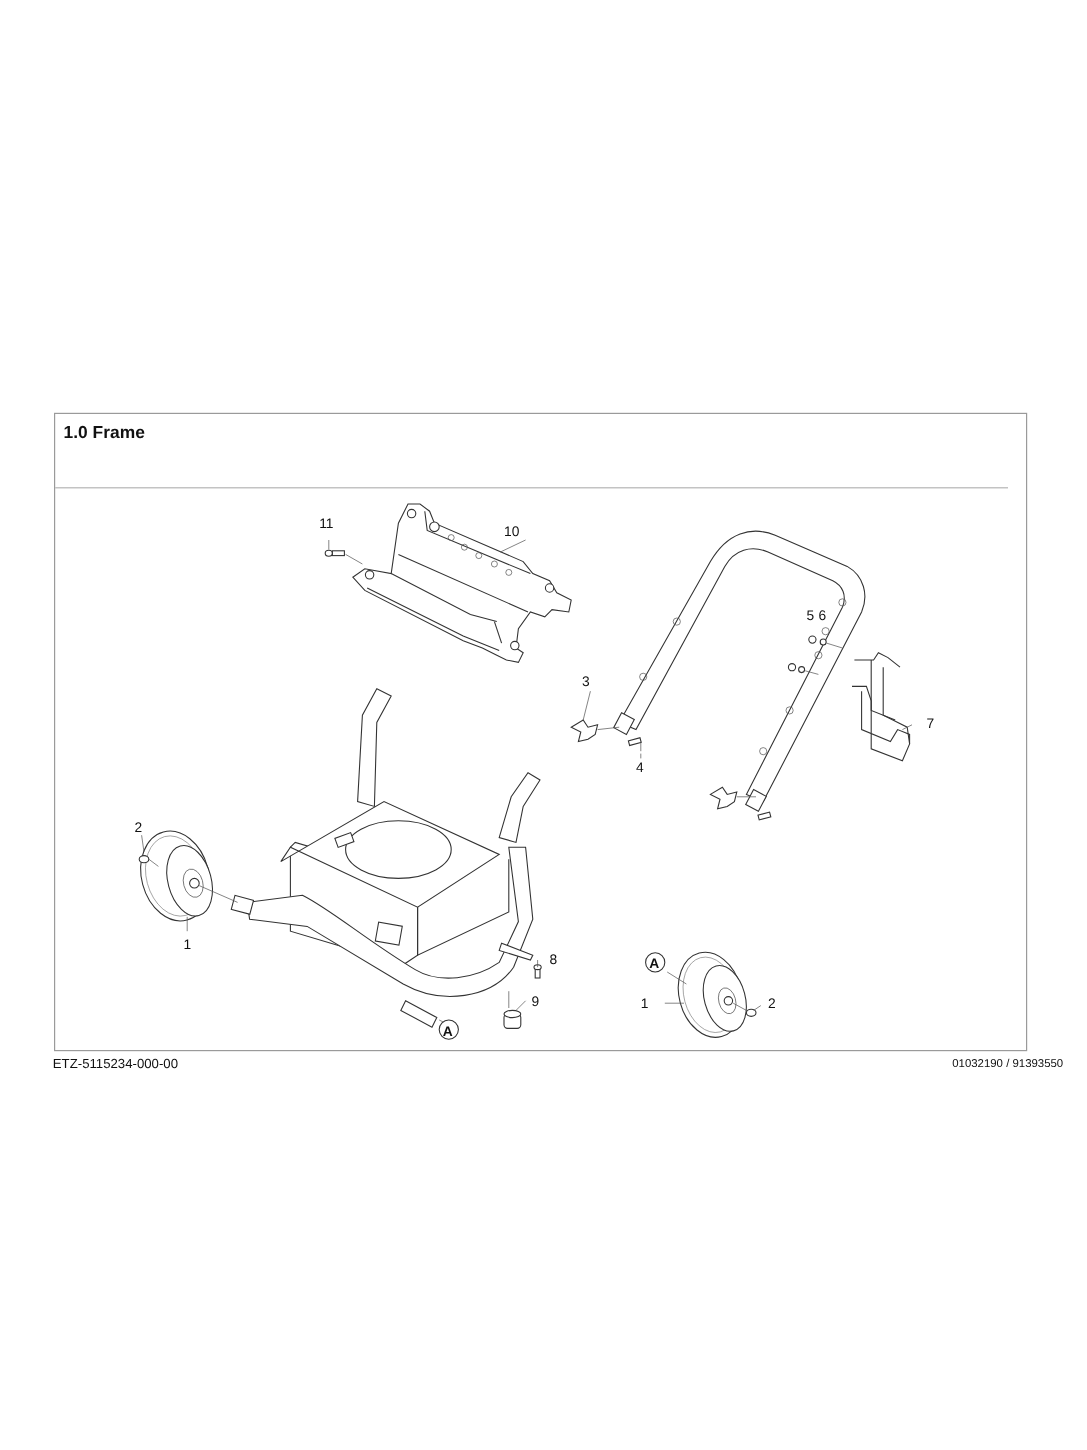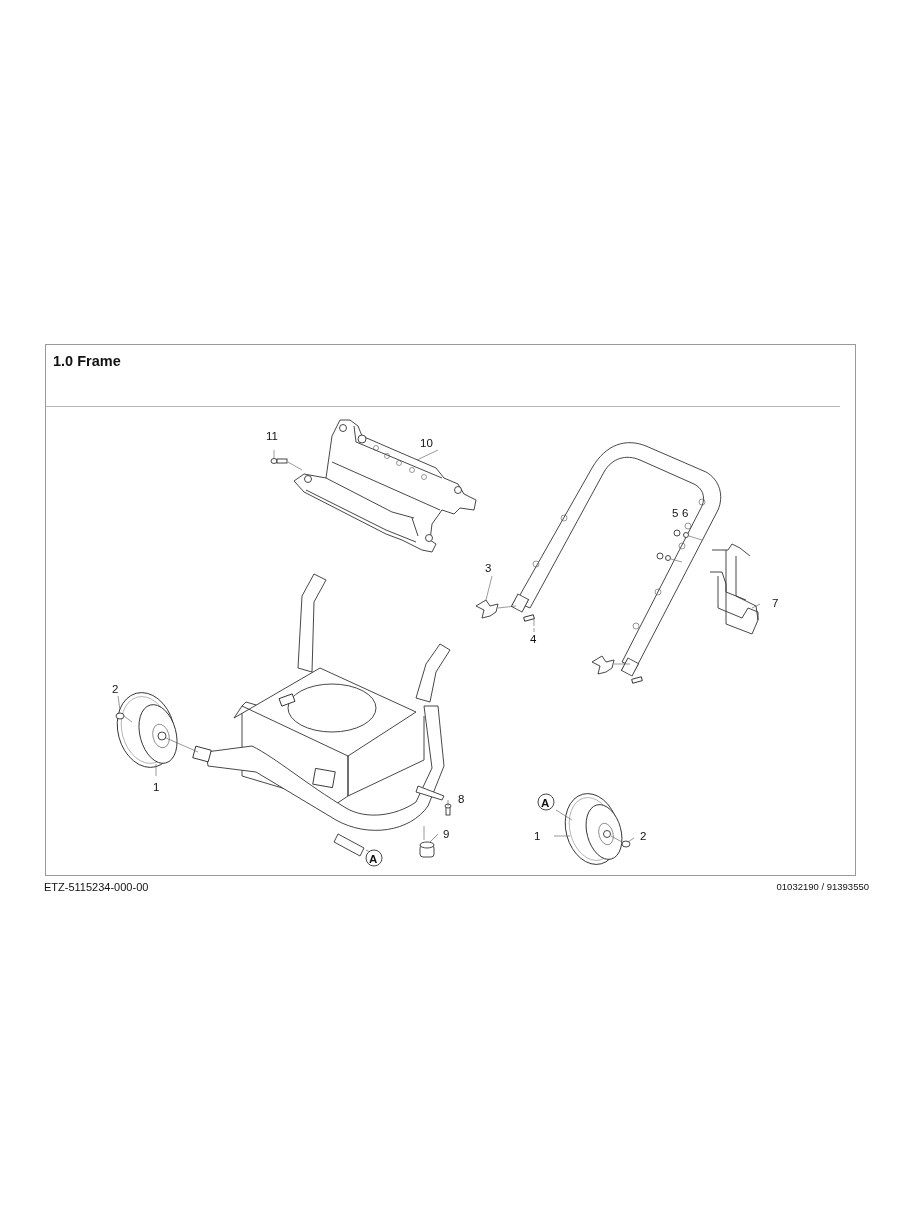--- a/index.html
+++ b/index.html
@@ -2,21 +2,21 @@
 <html><head>
 <meta charset="utf-8">
 <style>
   html, body { margin:0; padding:0; background:#ffffff; }
   body { width:906px; height:1208px; position:relative; font-family:"Liberation Sans", sans-serif; color:#111; overflow:hidden; }
   .frame-box { position:absolute; left:45px; top:344px; width:811px; height:532px; border:1px solid #9a9a9a; box-sizing:border-box; }
   .frame-header { position:absolute; left:0; top:0; right:15px; height:61px; border-bottom:1px solid #b5b5b5; }
   .frame-title { position:absolute; left:7px; top:8px; font-size:14.5px; font-weight:bold; color:#111; }
   .diagram { position:absolute; left:0; top:61px; width:809px; height:469px; }
   .footer-left { position:absolute; left:44px; top:881px; font-size:11px; color:#111; }
-  .footer-right { position:absolute; right:37px; top:881px; font-size:9.5px; color:#111; }
+  .footer-right { position:absolute; right:20px; top:881px; font-size:9.5px; color:#111; }
   .callout { font-family:"Liberation Sans", sans-serif; font-size:11.5px; fill:#111; }
   .ln { stroke:#333; stroke-width:0.9; fill:none; }
   .thin { stroke:#555; stroke-width:0.6; fill:none; }
   .part { stroke:#333; stroke-width:0.9; fill:#fff; }
   .tread { stroke:#777; stroke-width:0.5; fill:none; }
 </style>
 </head>
 <body>
 
 <div class="frame-box">

